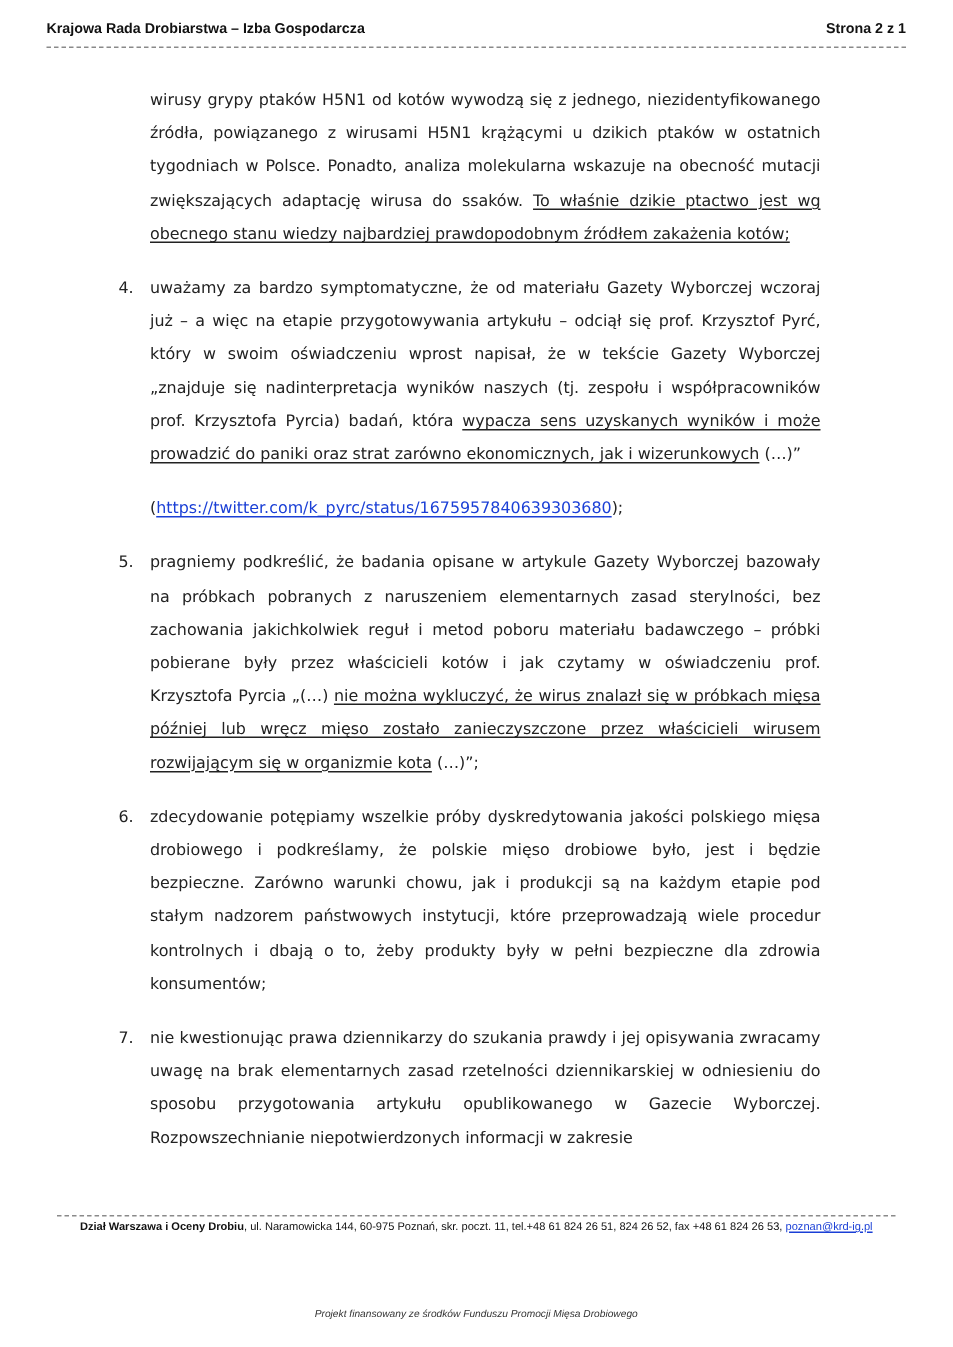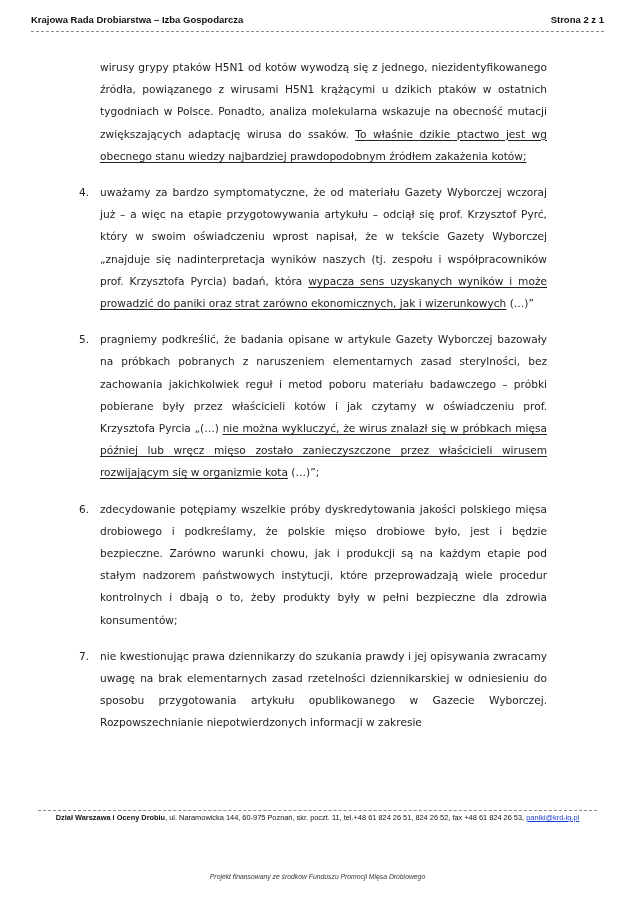--- a/index.html
+++ b/index.html
@@ -69,38 +69,41 @@
 
     <div class="para">
       <span>wirusy grypy ptaków H5N1 od kotów wywodzą się z jednego, niezidentyfikowanego źródła, powiązanego z wirusami H5N1 krążącymi u dzikich ptaków w ostatnich tygodniach w Polsce. Ponadto, analiza molekularna wskazuje na obecność mutacji zwiększających adaptację wirusa do ssaków. </span><span class="u">To właśnie dzikie ptactwo jest wg obecnego stanu wiedzy najbardziej prawdopodobnym źródłem zakażenia kotów;</span>
     </div>
 
     <div class="para">
       <span class="num">4.</span>
       <span>uważamy za bardzo symptomatyczne, że od materiału Gazety Wyborczej wczoraj już – a więc na etapie przygotowywania artykułu – odciął się prof. Krzysztof Pyrć, który w swoim oświadczeniu wprost napisał, że w tekście Gazety Wyborczej „znajduje się nadinterpretacja wyników naszych (tj. zespołu i współpracowników prof. Krzysztofa Pyrcia) badań, która </span><span class="u">wypacza sens uzyskanych wyników i może prowadzić do paniki oraz strat zarówno ekonomicznych, jak i wizerunkowych</span><span> (…)”</span>
     </div>
 
+    <div class="para">
+      <span>(</span><a class="link">https://twitter.com/k_pyrc/status/1675957840639303680</a><span>);</span>
+    </div>
 
     <div class="para">
       <span class="num">5.</span>
       <span>pragniemy  podkreślić, że badania opisane w artykule Gazety Wyborczej bazowały na próbkach pobranych z naruszeniem elementarnych zasad sterylności, bez zachowania jakichkolwiek reguł i metod poboru materiału badawczego – próbki pobierane były przez  właścicieli kotów i jak czytamy w oświadczeniu prof. Krzysztofa Pyrcia „(…) </span><span class="u">nie można wykluczyć, że wirus znalazł się w próbkach mięsa później lub wręcz mięso zostało zanieczyszczone przez właścicieli wirusem rozwijającym się w organizmie kota</span><span> (…)”;</span>
     </div>
 
     <div class="para">
       <span class="num">6.</span>
       <span>zdecydowanie potępiamy wszelkie próby dyskredytowania jakości polskiego mięsa drobiowego i podkreślamy, że polskie mięso drobiowe było, jest i będzie bezpieczne. Zarówno warunki chowu, jak i produkcji są na każdym etapie pod stałym nadzorem państwowych instytucji, które przeprowadzają wiele procedur kontrolnych i dbają o to, żeby produkty były w pełni bezpieczne dla zdrowia konsumentów;</span>
     </div>
 
     <div class="para">
       <span class="num">7.</span>
       <span>nie kwestionując prawa dziennikarzy do szukania prawdy i jej opisywania zwracamy uwagę na brak elementarnych zasad rzetelności dziennikarskiej w odniesieniu do sposobu przygotowania artykułu opublikowanego w Gazecie Wyborczej. Rozpowszechnianie niepotwierdzonych informacji w zakresie</span>
     </div>
   </div>
 
   <div class="footer-rule"></div>
   <div class="footer">
     <div>
-      <b>Dział Warszawa i Oceny Drobiu</b><span>, ul. Naramowicka 144, 60-975 Poznań, skr. poczt. 11, tel.+48  61 824 26 51, 824 26 52,  fax +48 61 824 26 53, </span><a class="flink">paniki@krd-ig.pl</a>
+      <b>Dział Warszawa i Oceny Drobiu</b><span>, ul. Naramowicka 144, 60-975 Poznań, skr. poczt. 11, tel.+48  61 824 26 51, 824 26 52,  fax +48 61 824 26 53, </span><a class="flink">poznan@krd-ig.pl</a>
     </div>
   </div>
   <div class="proj">Projekt finansowany ze środków Funduszu Promocji Mięsa Drobiowego</div>
 
 </div>
 
 </body></html>

